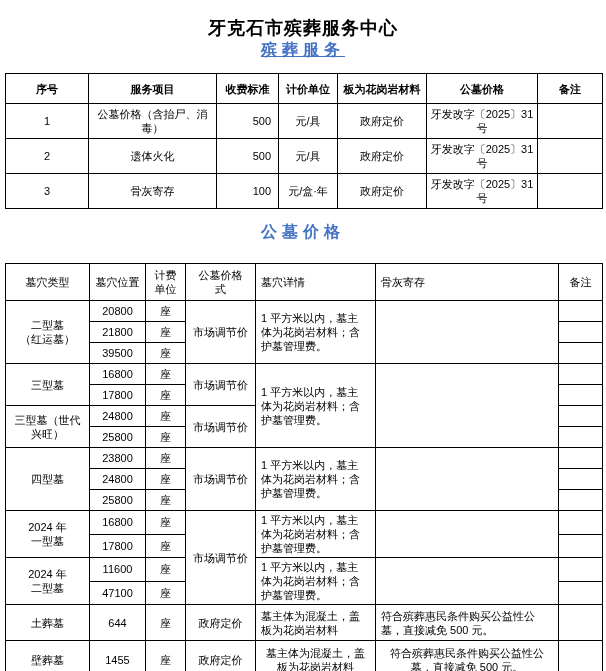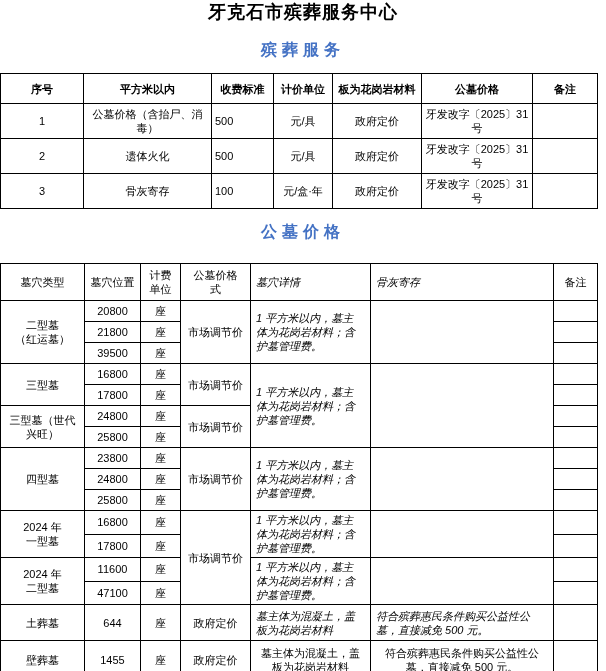--- a/index.html
+++ b/index.html
@@ -2,51 +2,51 @@
 <html><head>
 <meta charset="utf-8">
 <style>
   html,body { margin:0; padding:0; }
   body {
     width:606px; height:671px; background:#ffffff; color:#000;
     font-family:"Liberation Sans","DejaVu Sans",sans-serif;
     overflow:hidden;
   }
   .page-title {
-    margin-top:0; text-align:center;
+    margin-top:16px; text-align:center;
     font-size:18px; font-weight:bold; letter-spacing:1px;
   }
   .section-heading {
     text-align:center; font-size:16px; font-weight:bold;
     color:#4472C4; letter-spacing:5px;
   }
-  .heading-funeral  { margin-top:16px; }
+  .heading-funeral  { margin-top:0;text-decoration:underline; }
   .heading-cemetery { margin-top:13px;font-family:Liberation Mono, monospace; }
   table {
     border-collapse:collapse; table-layout:fixed;
-    width:597px;border-radius:22px;
+    margin-left:5px; width:597px;border-radius:22px;
   }
   .t1 { margin-top:12px; }
   .t2 { margin-top:20px; }
   th, td {
     border:1px solid #000;
     font-size:11px; font-weight:normal;
     vertical-align:middle; text-align:center;
     padding:2px 3px; line-height:14px;
     white-space:pre-line; overflow:hidden;
   }
   .t1 thead tr { height:30px; }
   .t1 tbody tr { height:35px; }
   .t1 th { font-weight:bold; }
   .t2 thead tr { height:37px; }
   .t2 tbody tr { height:21px; }
   .t2 tbody tr.row-tall   { height:36px; }
   .t2 tbody tr.row-taller { height:38px; }
-  .al { text-align:left; padding-left:5px;font-style:italic; }
-  .ar { text-align:left; padding-right:7px; }
+  .al { text-align:left; padding-left:5px; }
+  .ar { text-align:right; padding-right:7px; }
 </style>
 </head>
 <body>
 
 <div class="page-title">牙克石市殡葬服务中心</div>
 
 <div class="section-heading heading-funeral">殡葬服务</div>
 
 <table class="t1">
   <colgroup>
@@ -54,21 +54,21 @@
       <col style="width:128px">
       <col style="width:62px">
       <col style="width:59px">
     <col style="width:89px">
       <col style="width:111px">
       <col style="width:65px">
   </colgroup>
   <thead>
     <tr>
       <th>序号</th>
-      <th>平方米以内</th>
+      <th>服务项目</th>
       <th>收费标准</th>
       <th>计价单位</th>
       <th>板为花岗岩材料</th>
       <th>公墓价格</th>
       <th>备注</th>
     </tr>
   </thead>
   <tbody>
     <tr>
       <td>1</td>

